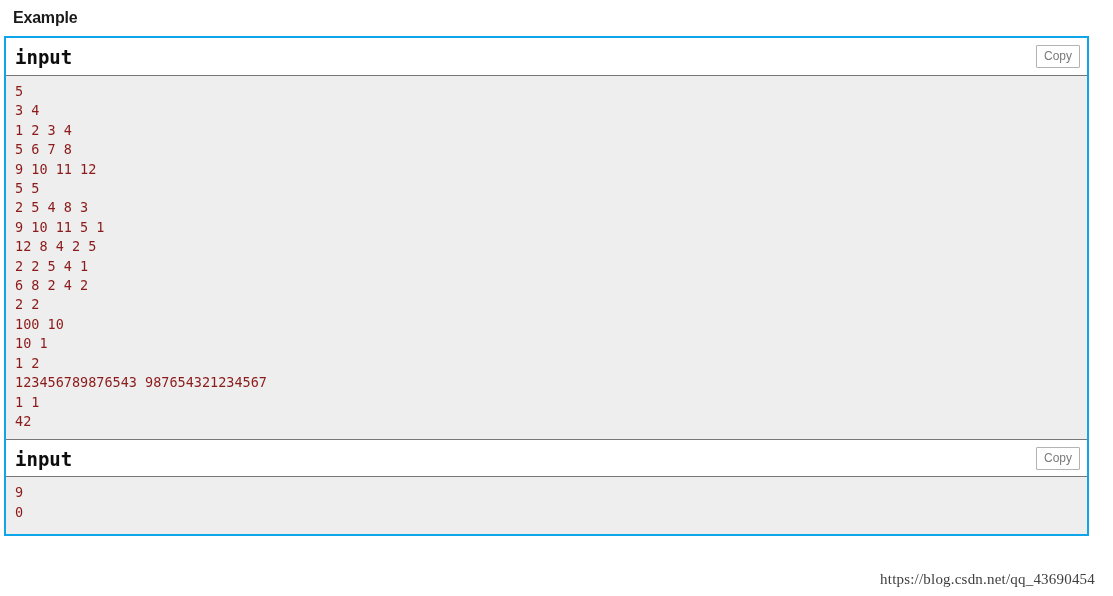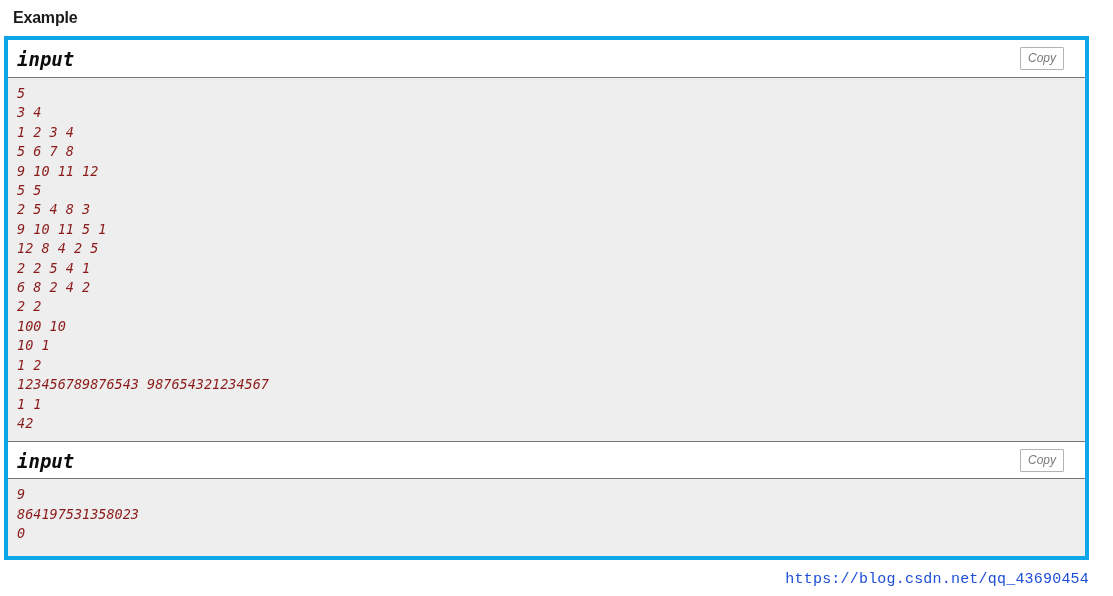--- a/index.html
+++ b/index.html
@@ -24,24 +24,23 @@
     color: #1a1a1a;
     letter-spacing: -0.2px;
     line-height: 20px;
   }
 
   .sample-box {
     position: absolute;
     left: 4px;
     top: 36px;
     width: 1085px;
-    border: 4px solid #0ea5e9;
+    border: 2px solid #0ea5e9;
     box-sizing: border-box;
     background: #ffffff;
-    font-style: italic;
   }
 
   .section-header {
     position: relative;
     background: #ffffff;
     height: 38px;
     border-bottom: 1px solid #777777;
     box-sizing: border-box;
   }
   .section-header.second {
@@ -55,21 +54,21 @@
     font-family: "DejaVu Sans Mono", "Liberation Mono", monospace;
     font-size: 19px;
     font-weight: bold;
     color: #0d0d0d;
     line-height: 24px;
     letter-spacing: 0px;
   }
 
   .copy-btn {
     position: absolute;
-    right: 21px;
+    right: 7px;
     top: 7px;
     width: 44px;
     height: 23px;
     border: 1px solid #b3b3b3;
     background: #ffffff;
     color: #7a7a7a;
     font-family: "Liberation Sans", sans-serif;
     font-size: 12px;
     line-height: 21px;
     text-align: center;
@@ -90,25 +89,25 @@
   .code-block .line {
     padding-left: 9px;
     min-height: 19.4px;
   }
 
   #input-code { padding-bottom: 8px; }
   #output-code { padding-bottom: 12px; }
 
   .watermark {
     position: absolute;
-    right: 24px;
+    right: 18px;
     bottom: 8px;
-    font-family: Liberation Mono, monospace;
+    font-family: Liberation Serif, serif;
     font-size: 15px;
-    color: #1d4ed8;
+    color: #404040;
     letter-spacing: 0.2px;
     user-select: none;
   }
 </style>
 </head>
 <body>
 
 <div class="page-heading">Example</div>
 
 <div class="sample-box">
@@ -118,17 +117,17 @@
     <div class="copy-btn">Copy</div>
   </div>
 
   <div class="code-block" id="input-code"><div class="line">5</div><div class="line">3 4</div><div class="line">1 2 3 4</div><div class="line">5 6 7 8</div><div class="line">9 10 11 12</div><div class="line">5 5</div><div class="line">2 5 4 8 3</div><div class="line">9 10 11 5 1</div><div class="line">12 8 4 2 5</div><div class="line">2 2 5 4 1</div><div class="line">6 8 2 4 2</div><div class="line">2 2</div><div class="line">100 10</div><div class="line">10 1</div><div class="line">1 2</div><div class="line">123456789876543 987654321234567</div><div class="line">1 1</div><div class="line">42</div></div>
 
   <div class="section-header second">
     <div class="section-title">input</div>
     <div class="copy-btn">Copy</div>
   </div>
 
-  <div class="code-block" id="output-code"><div class="line">9</div><div class="line">864197531358023</div><div class="line">0</div></div>
+  <div class="code-block" id="output-code"><div class="line">9</div><div class="line">0</div></div>
 
 </div>
 
 <div class="watermark">https://blog.csdn.net/qq_43690454</div>
 
 </body></html>

